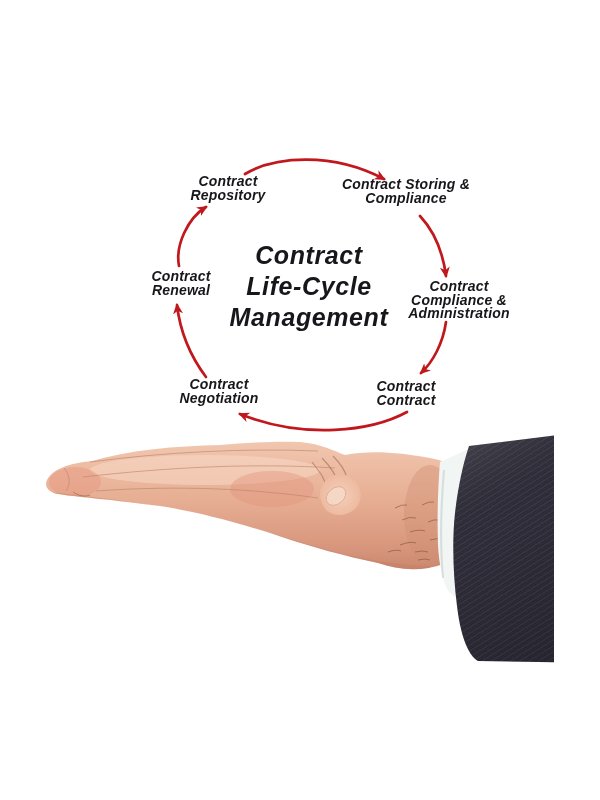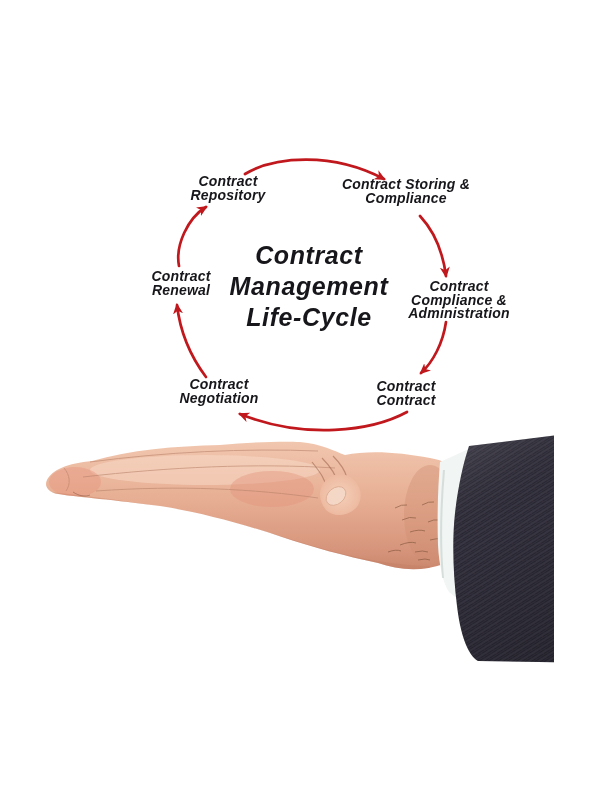--- a/index.html
+++ b/index.html
@@ -64,22 +64,22 @@
     <span>Negotiation</span>
   </div>
 
   <div class="label side-label" style="left:181px;top:283px">
     <span>Contract</span>
     <span>Renewal</span>
   </div>
 
   <div class="label center-title" style="left:309px;top:286px">
     <span>Contract</span>
+    <span>Life-Cycle</span>
     <span>Management</span>
-    <span>Life-Cycle</span>
   </div>
 
   <svg width="600" height="800" viewBox="0 0 600 800">
     <defs>
       <linearGradient id="skinGrad" gradientUnits="userSpaceOnUse" x1="0" y1="443" x2="0" y2="575">
         <stop offset="0" stop-color="#f1c6ae"></stop>
         <stop offset="0.45" stop-color="#e6ad92"></stop>
         <stop offset="0.8" stop-color="#d6957c"></stop>
         <stop offset="1" stop-color="#c8846b"></stop>
       </linearGradient>

